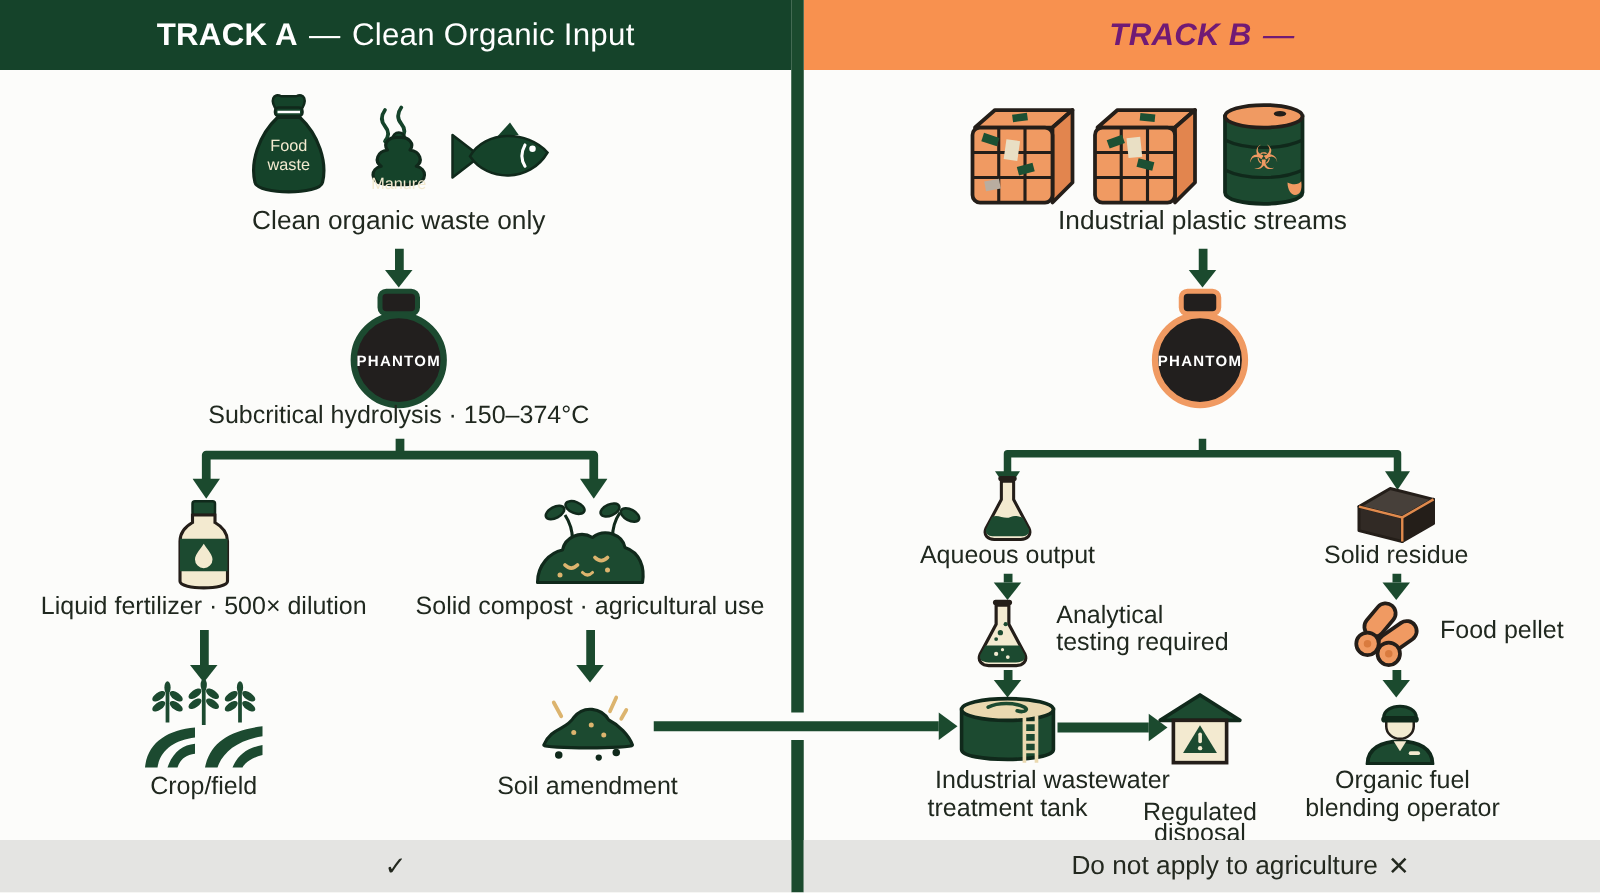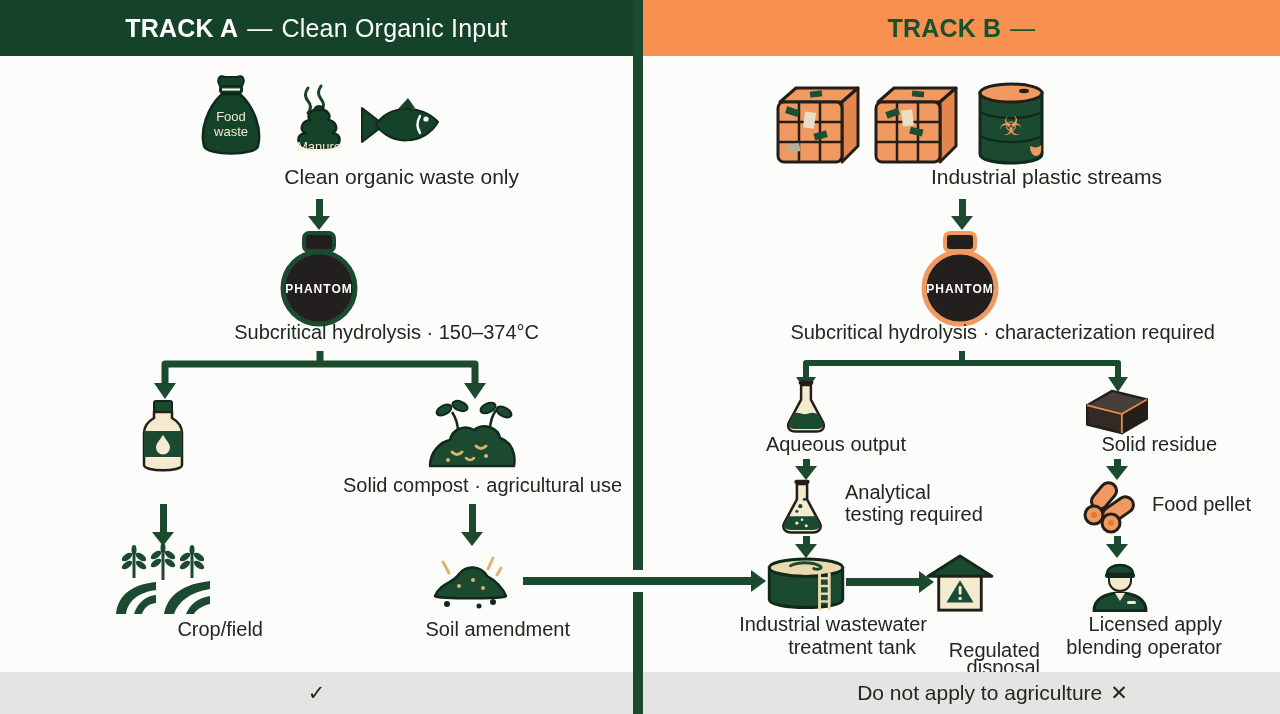--- a/index.html
+++ b/index.html
@@ -7,22 +7,22 @@
     --orange:#f8914f; --iconorange:#f09a62;
     --cream:#f3ead0; --dark:#241e19; --txt:#20281f;
   }
   *{box-sizing:border-box;margin:0;padding:0;}
   body{font-family:"Liberation Sans",sans-serif;background:#fcfcfa;}
   #stage{position:relative;width:1280px;height:714px;background:#fcfcfa;overflow:hidden;}
   .abs{position:absolute;}
   .hdr{position:absolute;top:0;height:56px;display:flex;align-items:center;justify-content:center;gap:9px;font-size:25px;letter-spacing:.2px;}
   .hdr .trk{font-weight:700;}
   .hdr-a{left:0;width:633px;background:var(--green);color:#fff;}
-  .hdr-b{left:643px;width:637px;background:var(--orange);color:#14532d;}
-  .lbl{position:absolute;text-align:right;color:var(--txt);font-size:20px;line-height:23px;}
+  .hdr-b{left:643px;width:637px;background:var(--orange);color:#701a75;font-style:italic;}
+  .lbl{position:absolute;text-align:center;color:var(--txt);font-size:20px;line-height:23px;}
   .lbl.left{text-align:left;}
   .caption{font-size:21px;}
   .footerbar{position:absolute;top:672px;height:42px;background:#e4e4e2;display:flex;align-items:center;justify-content:center;font-size:21px;color:#23281f;gap:8px;}
   .divider{position:absolute;left:633px;width:10px;background:var(--ink);}
   .a-down{position:absolute;display:flex;flex-direction:column;align-items:center;width:22px;}
   .a-down .stem{width:7px;flex:1 1 auto;background:var(--ink);}
   .a-down .head{width:0;height:0;border-left:11px solid transparent;border-right:11px solid transparent;border-top:14px solid var(--ink);}
   .a-right{position:absolute;display:flex;align-items:center;height:22px;}
   .a-right .stem{height:8px;flex:1 1 auto;background:var(--ink);}
   .a-right .head{width:0;height:0;border-top:11px solid transparent;border-bottom:11px solid transparent;border-left:15px solid var(--ink);}
@@ -91,20 +91,21 @@
     <polygon points="310,32 332,32 321,48" fill="#1b4a2e"></polygon>
   </svg>
 
   <svg class="abs" style="left:134px;top:399px" width="58" height="74" viewBox="0 0 58 74">
     <rect x="20" y="2" width="18" height="11" rx="2" fill="#1c4a30" stroke="#10291b" stroke-width="2"></rect>
     <path d="M20,13 h18 v6 c7,4 10,9 10,15 v32 c0,7 -38,7 -38,0 v-32 c0,-6 3,-11 10,-15 z" fill="#f3ead0" stroke="#241e19" stroke-width="2.5"></path>
     <rect x="10" y="32" width="38" height="26" fill="#1c4a30"></rect>
     <path d="M29,36 c4,6 7,9 7,12.5 a7,7 0 1 1 -14,0 c0,-3.5 3,-6.5 7,-12.5 z" fill="#f3ead0"></path>
   </svg>
 
+  <div class="lbl" style="left:13px;top:474px;width:300px">Liquid fertilizer · 500× dilution</div>
 
   <div class="a-down" style="left:152px;top:504px;height:42px">
       <div class="stem"></div>
       <div class="head"></div>
     </div>
 
   <svg class="abs" style="left:112px;top:544px" width="102" height="72" viewBox="0 0 102 72">
     <g stroke="#1c4a30" fill="#1c4a30">
       <line x1="22" y1="34" x2="22" y2="8" stroke-width="3"></line>
       <line x1="51" y1="36" x2="51" y2="6" stroke-width="3"></line>
@@ -226,21 +227,20 @@
       <div class="stem"></div>
       <div class="head"></div>
     </div>
 
   <svg class="abs" style="left:914px;top:230px" width="92" height="98" viewBox="0 0 92 98">
     <rect x="31" y="3" width="30" height="18" rx="5" fill="#221f1e" stroke="#f09a62" stroke-width="4"></rect>
     <circle cx="46" cy="58" r="36" fill="#221f1e" stroke="#f09a62" stroke-width="5"></circle>
     <text x="46" y="63" text-anchor="middle" font-size="12" font-weight="bold" fill="#fff" letter-spacing="1">PHANTOM</text>
   </svg>
 
-  <div class="lbl" style="left:715px;top:321px;width:500px">Subcritical hydrolysis · characterization required</div>
 
   <svg class="abs" style="left:795px;top:351px" width="334" height="42" viewBox="0 0 334 42">
     <path d="M167,0 V12 M11,26 V12 H323 V26" stroke="#1b4a2e" stroke-width="6" fill="none" stroke-linejoin="round" stroke-linecap="square"></path>
     <polygon points="1,26 21,26 11,41" fill="#1b4a2e"></polygon>
     <polygon points="313,26 333,26 323,41" fill="#1b4a2e"></polygon>
   </svg>
 
   <svg class="abs" style="left:783px;top:380px" width="46" height="54" viewBox="0 0 56 66">
     <rect x="19" y="1" width="18" height="5" rx="2.5" fill="#241e19"></rect>
     <path d="M22,6 L22,24 L7,52 C4,59 9,63 15,63 L41,63 C47,63 52,59 49,52 L34,24 L34,6 Z" fill="#f3ead0" stroke="#241e19" stroke-width="3" stroke-linejoin="round"></path>
@@ -279,21 +279,21 @@
     <ellipse cx="42" cy="11" rx="38" ry="9" fill="#ead9b0" stroke="#10291b" stroke-width="3"></ellipse>
     <path d="M26,9 C34,5 48,5 56,9 C60,11 56,14 50,12" stroke="#1c4a30" stroke-width="3" fill="none" stroke-linecap="round"></path>
     <line x1="56" y1="14" x2="56" y2="55" stroke="#ead9b0" stroke-width="3"></line>
     <line x1="66" y1="16" x2="66" y2="55" stroke="#ead9b0" stroke-width="3"></line>
     <line x1="56" y1="22" x2="66" y2="22" stroke="#ead9b0" stroke-width="2.5"></line>
     <line x1="56" y1="30" x2="66" y2="30" stroke="#ead9b0" stroke-width="2.5"></line>
     <line x1="56" y1="38" x2="66" y2="38" stroke="#ead9b0" stroke-width="2.5"></line>
     <line x1="56" y1="46" x2="66" y2="46" stroke="#ead9b0" stroke-width="2.5"></line>
   </svg>
 
-  <div class="lbl" style="left:707px;top:613px;width:220px">Industrial wastewater</div>
+  <div class="lbl" style="left:732px;top:613px;width:220px">Industrial wastewater</div>
   <div class="lbl" style="left:696px;top:636px;width:220px">treatment tank</div>
 
   <div class="a-right" style="left:846px;top:571px;width:88px">
       <div class="stem"></div>
       <div class="head"></div>
     </div>
 
   <svg class="abs" style="left:925px;top:554px" width="70" height="60" viewBox="0 0 70 62">
     <polygon points="2,23 35,2 68,23" fill="#1c4a30" stroke="#10291b" stroke-width="3" stroke-linejoin="round"></polygon>
     <rect x="13" y="23" width="44" height="35" fill="#f3ead0" stroke="#241e19" stroke-width="3"></rect>
@@ -340,21 +340,21 @@
 
   <svg class="abs" style="left:1088px;top:554px" width="64" height="58" viewBox="0 0 64 58">
     <path d="M6,57 C6,45 17,39 32,39 C47,39 58,45 58,57 Z" fill="#1c4a30" stroke="#10291b" stroke-width="3" stroke-linejoin="round"></path>
     <polygon points="27,39 32,47 37,39" fill="#f3ead0"></polygon>
     <rect x="39" y="47" width="9" height="3" rx="1.5" fill="#f3ead0"></rect>
     <path d="M21,22 h22 v5 a11,10 0 0 1 -22,0 z" fill="#f3ead0" stroke="#241e19" stroke-width="2"></path>
     <path d="M19,20 C19,8 45,8 45,20 Z" fill="#1c4a30" stroke="#10291b" stroke-width="2.5"></path>
     <rect x="17" y="19" width="30" height="5" rx="2.5" fill="#10291b"></rect>
   </svg>
 
-  <div class="lbl" style="left:1022px;top:613px;width:200px">Licensed apply</div>
+  <div class="lbl" style="left:1022px;top:613px;width:200px">Organic fuel</div>
   <div class="lbl" style="left:1022px;top:636px;width:200px">blending operator</div>
 
   <div class="footerbar" style="left:643px;width:699px">
     <span>Do not apply to agriculture</span>
     <span>✕</span>
   </div>
 
 </div>
 
 </body></html>

